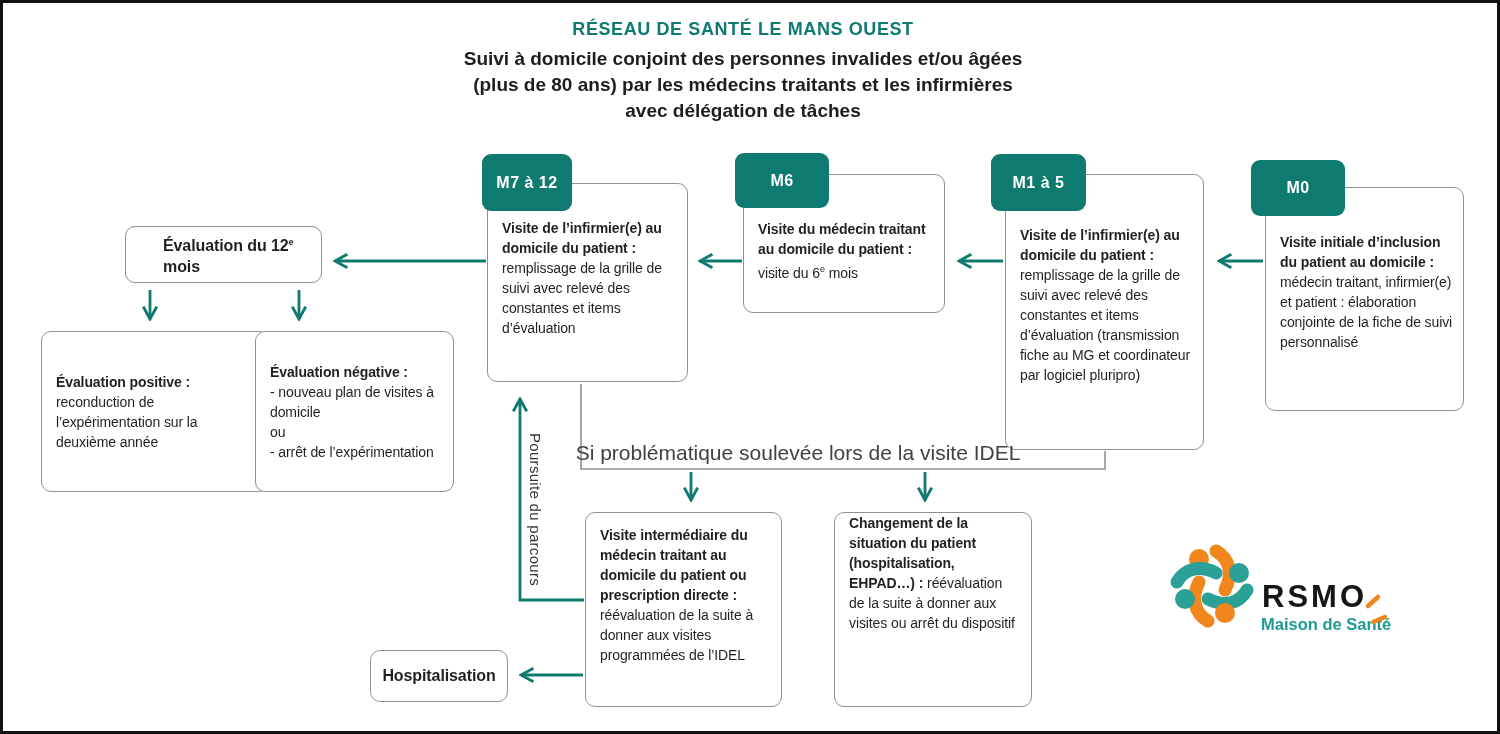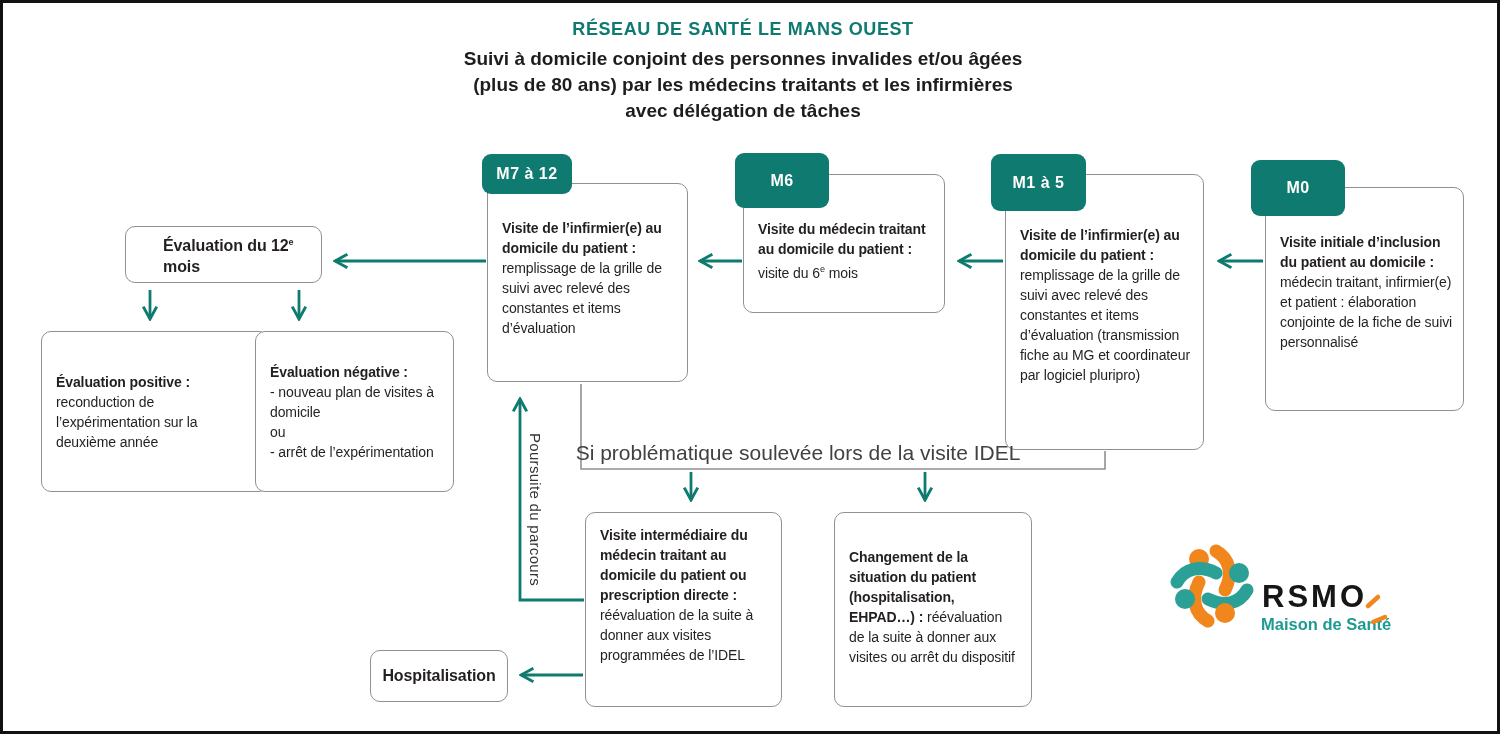--- a/index.html
+++ b/index.html
@@ -63,21 +63,21 @@
     <path d="M483,258 L332,258" stroke="#0f7a6f" stroke-width="2.8" fill="none" marker-end="url(#ah)"></path>
     <path d="M147,287 L147,316" stroke="#0f7a6f" stroke-width="2.8" fill="none" marker-end="url(#ah)"></path>
     <path d="M296,287 L296,316" stroke="#0f7a6f" stroke-width="2.8" fill="none" marker-end="url(#ah)"></path>
     <path d="M578,381 L578,466 L1102,466 L1102,448" stroke="#919191" stroke-width="1.6" fill="none"></path>
     <path d="M688,469 L688,497" stroke="#0f7a6f" stroke-width="2.8" fill="none" marker-end="url(#ah)"></path>
     <path d="M922,469 L922,497" stroke="#0f7a6f" stroke-width="2.8" fill="none" marker-end="url(#ah)"></path>
     <path d="M581,597 L517,597 L517,396" stroke="#0f7a6f" stroke-width="2.8" fill="none" marker-end="url(#ah)"></path>
     <path d="M580,672 L518,672" stroke="#0f7a6f" stroke-width="2.8" fill="none" marker-end="url(#ah)"></path>
   </svg>
 
-  <div class="tab" style="left:479px; top:151px; width:90px; height:40px;">M7 à 12</div>
+  <div class="tab" style="left:479px; top:151px; width:90px; height:57px;">M7 à 12</div>
   <div class="card pad" style="left:484px; top:180px; width:201px; height:199px; padding-top:34px;">
     <span class="hd">Visite de l’infirmier(e) au domicile du patient :</span>
     <span class="body">remplissage de la grille de suivi avec relevé des constantes et items d’évaluation</span>
   </div>
 
   <div class="tab" style="left:732px; top:150px; width:94px; height:55px;">M6</div>
   <div class="card pad" style="left:740px; top:171px; width:202px; height:139px; padding-top:44px;">
     <span class="hd">Visite du médecin traitant au domicile du patient :</span>
     <span class="body"><span>visite du 6</span><sup>e</sup><span> mois</span></span>
   </div>
@@ -111,21 +111,21 @@
   </div>
 
   <div class="si-label">Si problématique soulevée lors de la visite IDEL</div>
 
   <div class="pursuit">Poursuite du parcours</div>
 
   <div class="card pad" style="left:582px; top:509px; width:197px; height:195px; padding-top:12px;">
     <span class="hd-inline">Visite intermédiaire du médecin traitant au domicile du patient ou prescription directe :</span><span class="body"> réévaluation de la suite à donner aux visites programmées de l’IDEL</span>
   </div>
 
-  <div class="card pad" style="left:831px; top:509px; width:198px; height:195px; padding-top:34px;">
+  <div class="card pad" style="left:831px; top:509px; width:198px; height:195px; ">
     <span class="hd-inline">Changement de la situation du patient (hospitalisation, EHPAD…) :</span><span class="body"> réévaluation de la suite à donner aux visites ou arrêt du dispositif</span>
   </div>
 
   <div class="card center-box" style="left:367px; top:647px; width:138px; height:52px; font-size:16px;">Hospitalisation</div>
 
   <svg class="logo" width="225" height="118" viewBox="0 0 225 118">
     <g transform="translate(46,56)">
       <g>
         <circle cx="-13" cy="-27" r="10" fill="#f0861c"></circle>
         <path d="M4,-35 C18,-27 21,-12 13,4" stroke="#f0861c" stroke-width="13" fill="none" stroke-linecap="round"></path>

